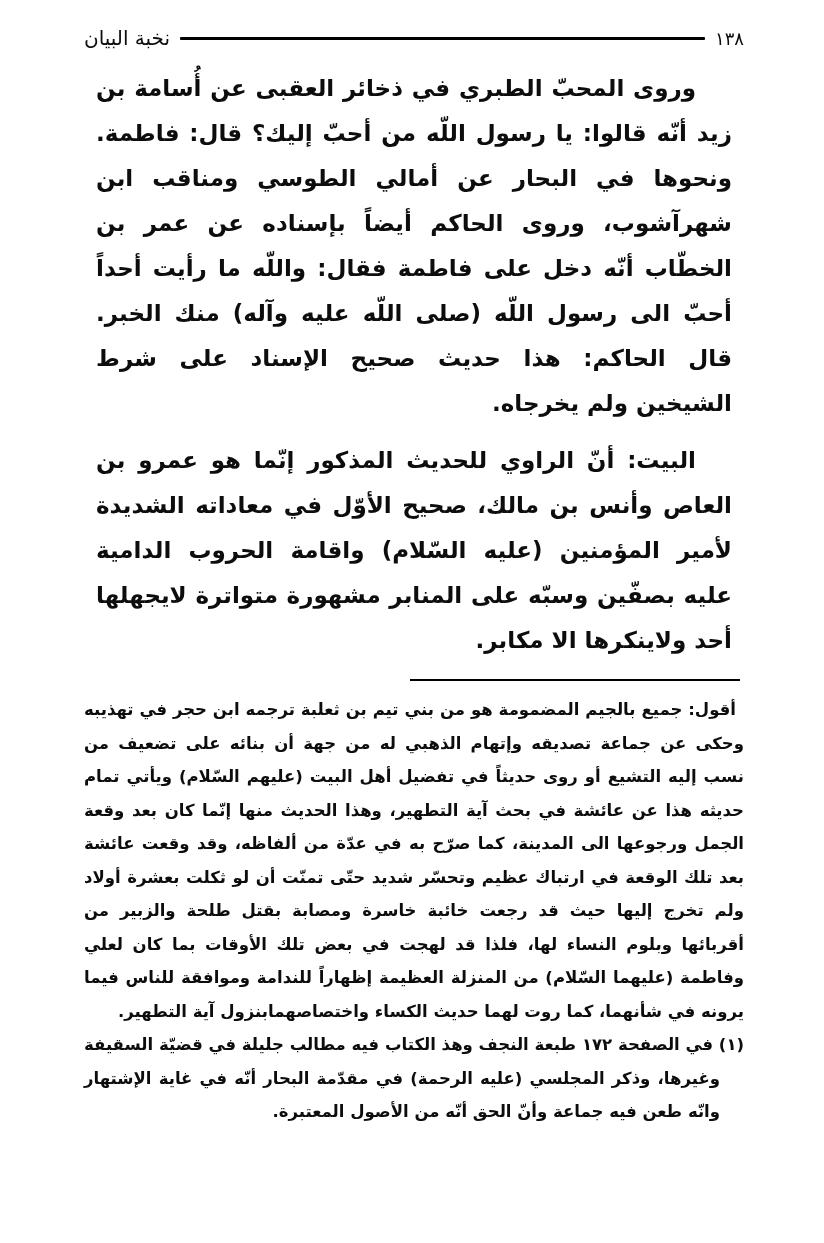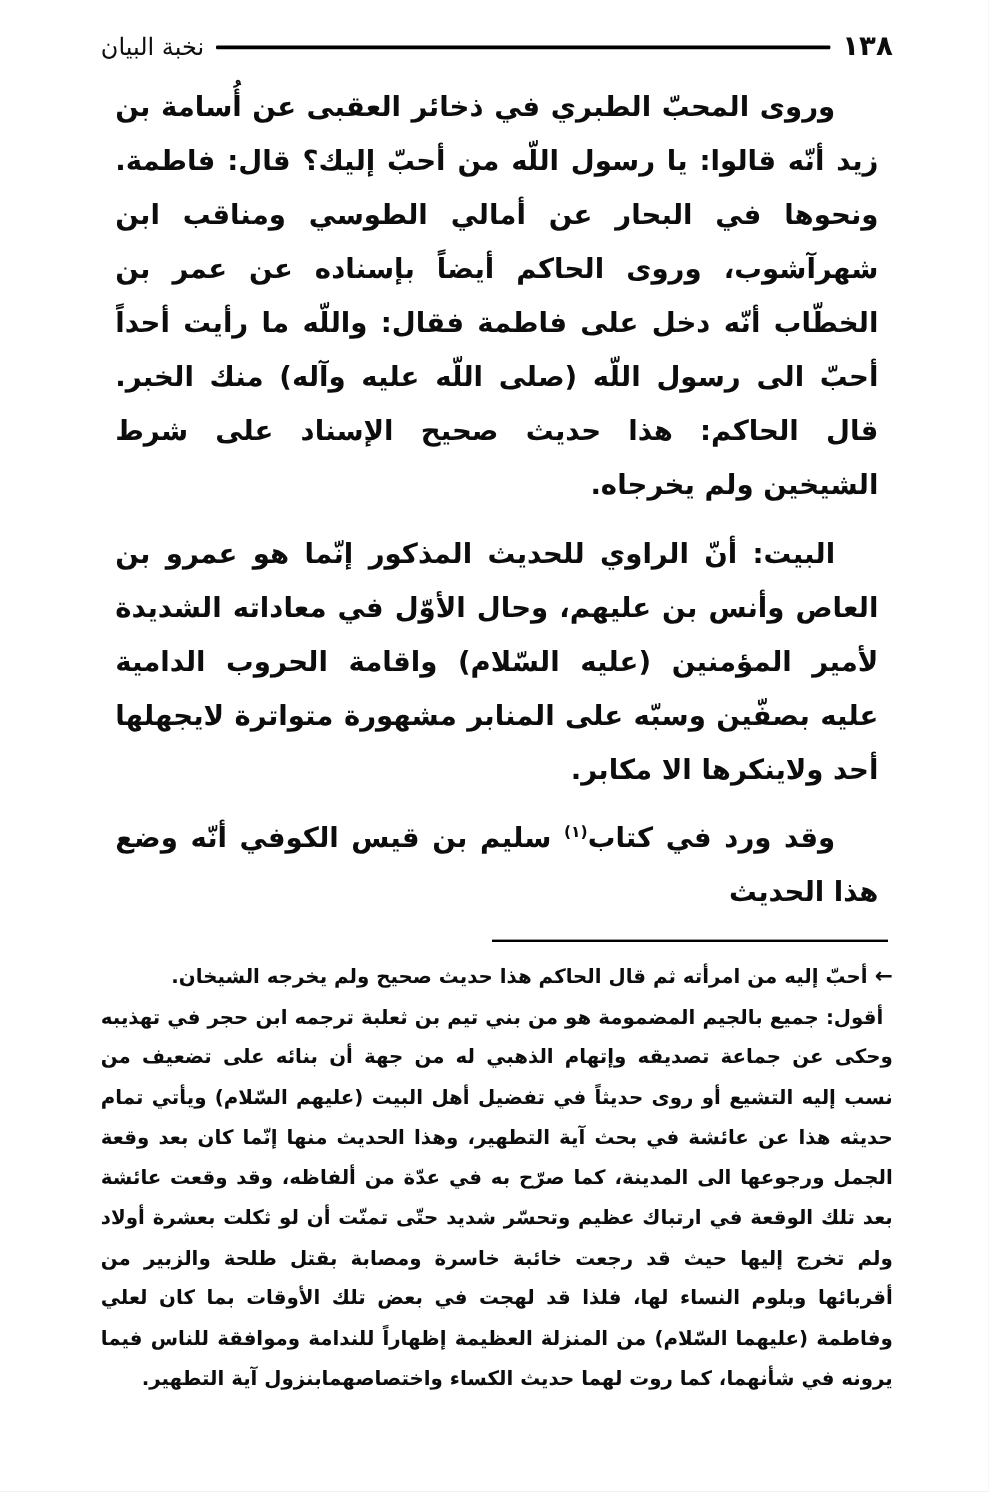--- a/index.html
+++ b/index.html
@@ -16,22 +16,22 @@
     overflow: hidden;
   }
   
   .running-header {
     display: flex;
     align-items: center;
     gap: 10px;
     margin-bottom: 16px;
   }
   .page-number {
-    font-weight: bold;
-    font-size: 23px;
+    font-weight: normal;
+    font-size: 18px;
     letter-spacing: 2px;
     white-space: nowrap;
   }
   .header-rule {
     flex: 1;
     height: 3px;
     background: #000;
     border-radius: 1px;
   }
   .book-title {
@@ -90,31 +90,28 @@
     <span class="page-number">١٣٨</span>
     <span class="header-rule"></span>
     <span class="book-title">نخبة البيان</span>
   </div>
 
   <div class="body-text">
     <p>
       <span>وروى المحبّ الطبري في ذخائر العقبى عن أُسامة بن زيد أنّه قالوا: يا رسول اللّه من أحبّ إليك؟ قال: فاطمة. ونحوها في البحار عن أمالي الطوسي ومناقب ابن شهرآشوب، وروى الحاكم أيضاً بإسناده عن عمر بن الخطّاب أنّه دخل على فاطمة فقال: واللّه ما رأيت أحداً أحبّ الى رسول اللّه (صلى اللّه عليه وآله) منك الخبر. قال الحاكم: هذا حديث صحيح الإسناد على شرط الشيخين ولم يخرجاه.</span>
     </p>
     <p>
-      <span class="lead-word">البيت:</span><span> أنّ الراوي للحديث المذكور إنّما هو عمرو بن العاص وأنس بن عليهم، وحال الأوّل في معاداته الشديدة لأمير المؤمنين (عليه السّلام) واقامة الحروب الدامية عليه بصفّين وسبّه على المنابر مشهورة متواترة لايجهلها أحد ولاينكرها الا مكابر.</span>
-    </p>
-    <p>
-      <span>وقد ورد في كتاب</span><span class="fn-marker-sup">(١)</span><span> سليم بن قيس الكوفي أنّه وضع هذا الحديث</span>
+      <span class="lead-word">البيت:</span><span> أنّ الراوي للحديث المذكور إنّما هو عمرو بن العاص وأنس بن مالك، صحيح الأوّل في معاداته الشديدة لأمير المؤمنين (عليه السّلام) واقامة الحروب الدامية عليه بصفّين وسبّه على المنابر مشهورة متواترة لايجهلها أحد ولاينكرها الا مكابر.</span>
     </p>
   </div>
 
   <div class="footnote-rule"></div>
 
   <div class="footnotes">
-    <p class="fn-continuation">
-      <span class="fn-arrow">←</span><span>أحبّ إليه من امرأته ثم قال الحاكم هذا حديث صحيح ولم يخرجه الشيخان.</span>
-    </p>
     <p class="fn-comment">
       <span>أقول: جميع بالجيم المضمومة هو من بني تيم بن ثعلبة ترجمه ابن حجر في تهذيبه وحكى عن جماعة تصديقه وإتهام الذهبي له من جهة أن بنائه على تضعيف من نسب إليه التشيع أو روى حديثاً في تفضيل أهل البيت (عليهم السّلام) ويأتي تمام حديثه هذا عن عائشة في بحث آية التطهير، وهذا الحديث منها إنّما كان بعد وقعة الجمل ورجوعها الى المدينة، كما صرّح به في عدّة من ألفاظه، وقد وقعت عائشة بعد تلك الوقعة في ارتباك عظيم وتحسّر شديد حتّى تمنّت أن لو ثكلت بعشرة أولاد ولم تخرج إليها حيث قد رجعت خائبة خاسرة ومصابة بقتل طلحة والزبير من أقربائها وبلوم النساء لها، فلذا قد لهجت في بعض تلك الأوقات بما كان لعلي وفاطمة (عليهما السّلام) من المنزلة العظيمة إظهاراً للندامة وموافقة للناس فيما يرونه في شأنهما، كما روت لهما حديث الكساء واختصاصهمابنزول آية التطهير.</span>
+    </p>
+    <p class="fn-note1">
+      <span class="fn-marker">(١)</span><span> في الصفحة ١٧٢ طبعة النجف وهذ الكتاب فيه مطالب جليلة في قضيّة السقيفة وغيرها، وذكر المجلسي (عليه الرحمة) في مقدّمة البحار أنّه في غاية الإشتهار وانّه طعن فيه جماعة وأنّ الحق أنّه من الأصول المعتبرة.</span>
     </p>
   </div>
 
 </div>
 
 </body></html>

